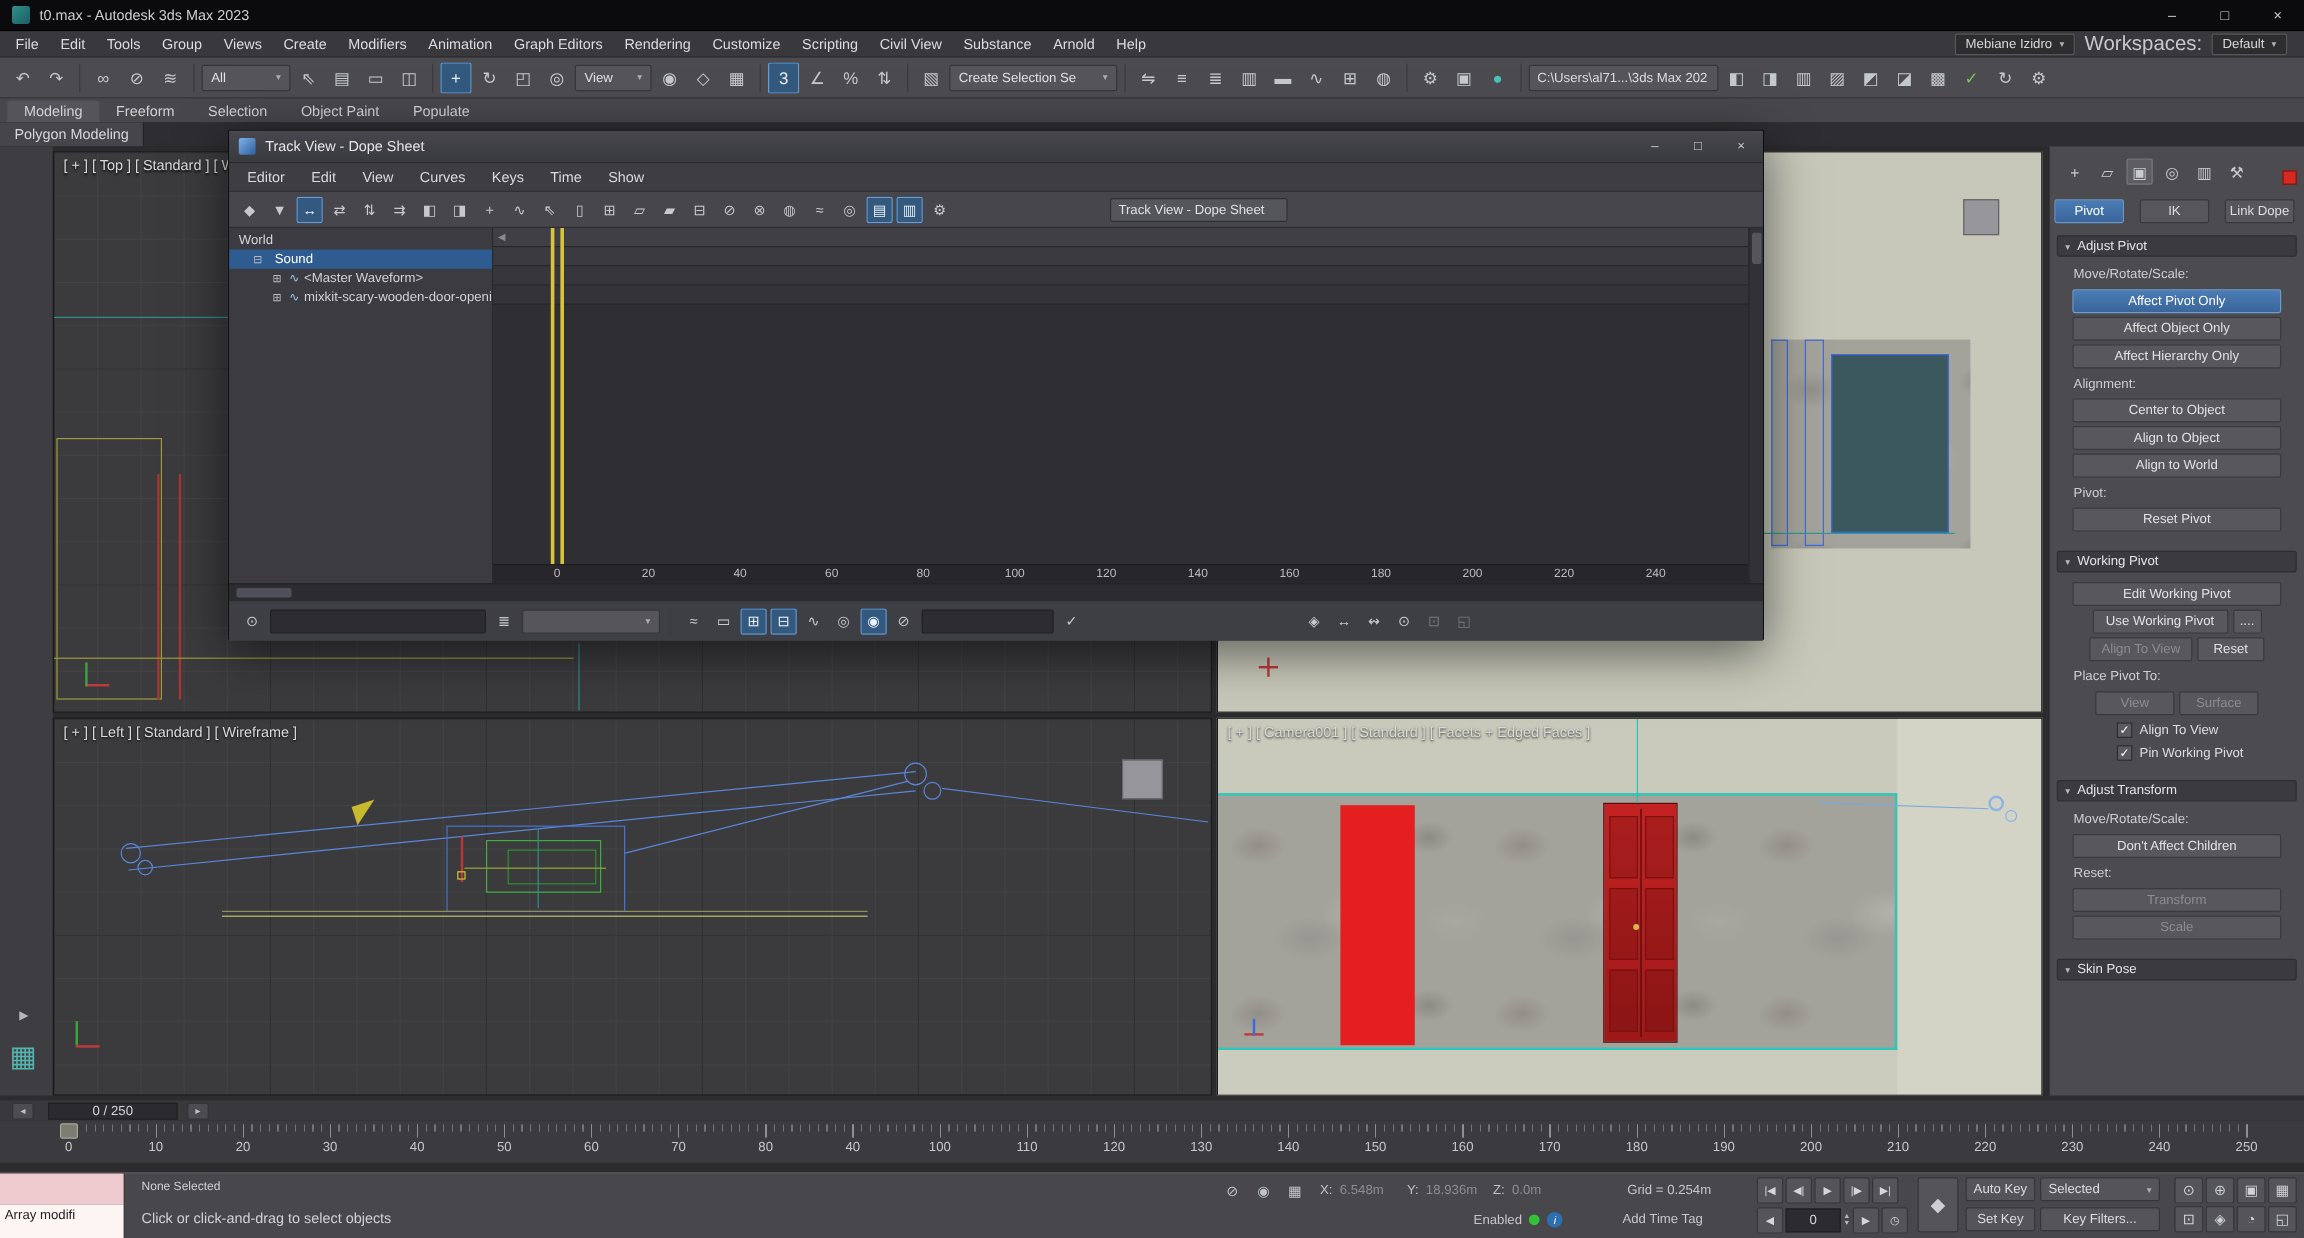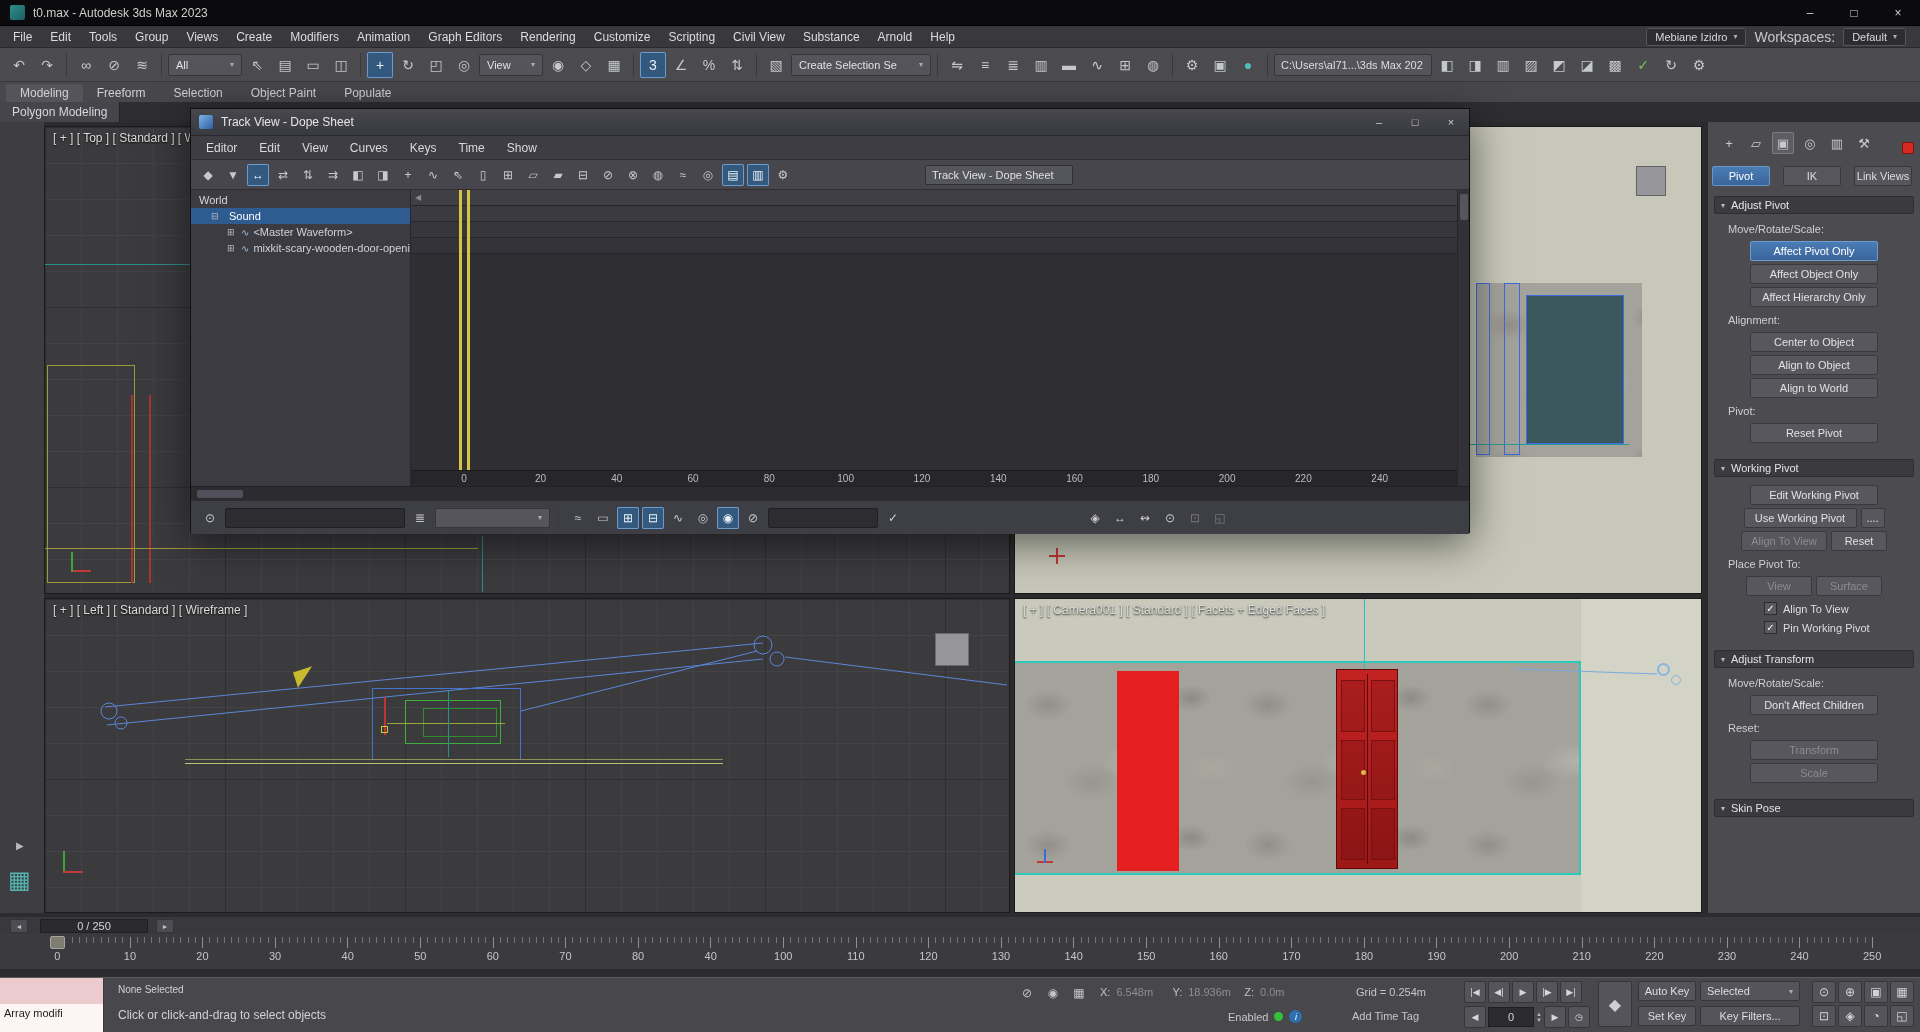--- a/index.html
+++ b/index.html
@@ -12,21 +12,21 @@
 #titlebar .title{color:#cecece;font-size:12px}
 .win-controls{margin-left:auto;display:flex;height:26px}
 .win-btn{width:44px;height:26px;display:flex;align-items:center;justify-content:center;color:#cfcfcf;font-size:12px}
 
 
 #menubar{position:absolute;left:0;top:26px;width:1920px;height:22px;background:#39393d;display:flex;align-items:center;padding:0 4px;border-bottom:1px solid #2a2a2c}
 .menu-item{padding:0 9px;line-height:22px;color:#dcdcde;font-size:12px;flex:0 0 auto}
 #mb-right{margin-left:auto;display:flex;align-items:center;gap:8px;padding-right:10px}
 .chip{height:18px;display:flex;align-items:center;gap:6px;background:#2d2d30;border:1px solid #55555a;border-radius:2px;padding:0 8px;font-size:11px;color:#d8d8da}
 .caret{font-size:8px;color:#aeaeb2}
-.ws-label{font-size:14px;color:#c8c8cc}
+.ws-label{font-size:17px;color:#c8c8cc}
 
 
 #toolbar{position:absolute;left:0;top:48px;width:1920px;height:34px;background:#4b4b50;display:flex;align-items:center;padding:0 6px;gap:2px;border-bottom:1px solid #38383b}
 .tb-group{display:flex;align-items:center;gap:2px;flex:0 0 auto}
 .ico{width:26px;height:26px;display:flex;align-items:center;justify-content:center;font-size:14px;color:#c6c9cc;border-radius:2px;flex:0 0 auto}
 .ico.active{background:#33597f;box-shadow:inset 0 0 0 1px #6a9cd0;color:#e8eef5}
 .ico.teal{color:#4fc0ba}
 .ico.green{color:#7ec65a}
 .sep{width:1px;height:24px;background:#3b3b3f;margin:0 4px;flex:0 0 auto}
 .dd{height:22px;background:#55555b;border:1px solid #36363a;border-radius:2px;display:flex;align-items:center;gap:8px;padding:0 7px;font-size:11px;color:#e2e2e4;flex:0 0 auto}
@@ -62,21 +62,21 @@
 .cp-ico.active{background:#5d5d63;box-shadow:inset 0 0 0 1px #7b7b81}
 .red-swatch{width:12px;height:12px;background:#d42a22;border:1px solid #7a1510;margin-left:auto;margin-top:10px}
 .cp-tabs{display:flex;gap:13px;padding:8px 8px 4px 4px}
 .cp-tab{flex:1;height:20px;display:flex;align-items:center;justify-content:center;background:#56565c;border:1px solid #38383c;border-radius:2px;font-size:11px;color:#dedee0}
 .cp-tab.active{background:linear-gradient(#4a7cb5,#3a659a);color:#fff;border-color:#6a96c8}
 .rollout{margin:6px 6px 0 6px}
 .ro-head{height:18px;background:#3a3a3f;border:1px solid #2e2e32;border-radius:2px;display:flex;align-items:center;gap:6px;padding:0 6px;font-size:11px;color:#e4e4e6}
 .ro-arrow{font-size:8px;color:#b8b8bc}
 .ro-body{padding:5px 0 7px 0}
 .cp-label{font-size:11px;color:#cfcfd2;padding:4px 0 3px 14px}
-.cp-btn{width:128px;height:20px;margin:3px auto;background:#57575d;border:1px solid #393940;border-radius:2px;display:flex;align-items:center;justify-content:center;font-size:11px;color:#e2e2e4}
+.cp-btn{width:174px;height:20px;margin:3px auto;background:#57575d;border:1px solid #393940;border-radius:2px;display:flex;align-items:center;justify-content:center;font-size:11px;color:#e2e2e4}
 .cp-btn.primary{background:linear-gradient(#4a7cb5,#3a659a);border-color:#6e9cce;color:#fff}
 .cp-btn.disabled{color:#8c8c90}
 .cp-row{display:flex;gap:4px;justify-content:center;margin:3px 0}
 .cp-btn.w118{width:113px;margin:0}.cp-btn.w24{width:24px;margin:0}
 .cp-btn.w86{width:86px;margin:0}.cp-btn.w56{width:56px;margin:0}.cp-btn.w66{width:66px;margin:0}
 .cp-check{display:flex;align-items:center;gap:6px;padding:3px 0 3px 50px;font-size:11px;color:#dedee0}
 .cb{width:13px;height:13px;background:#5a5a60;border:1px solid #2c2c30;display:flex;align-items:center;justify-content:center;font-size:10px;color:#fff;flex:0 0 auto}
 
 
 #tv{position:absolute;left:190px;top:108px;width:1280px;height:425px;background:#3f3f45;border:1px solid #101012;box-shadow:0 10px 40px rgba(0,0,0,.55);z-index:50}
@@ -408,21 +408,21 @@
           <span class="cp-ico">◎</span>
           <span class="cp-ico">▥</span>
           <span class="cp-ico">⚒</span>
         </div>
       <span class="red-swatch"></span>
     </div>
     <div class="cp-tabs">
 
     <div class="cp-tab active">Pivot</div>
         <div class="cp-tab">IK</div>
-        <div class="cp-tab">Link Views</div>
+        <div class="cp-tab">Link Dope</div>
       </div>
 
     <div class="rollout">
       <div class="ro-head">
         <span class="ro-arrow">▾</span>
         <span>Adjust Pivot</span>
       </div>
       <div class="ro-body">
         <div class="cp-label">Move/Rotate/Scale:</div>
         <div>

